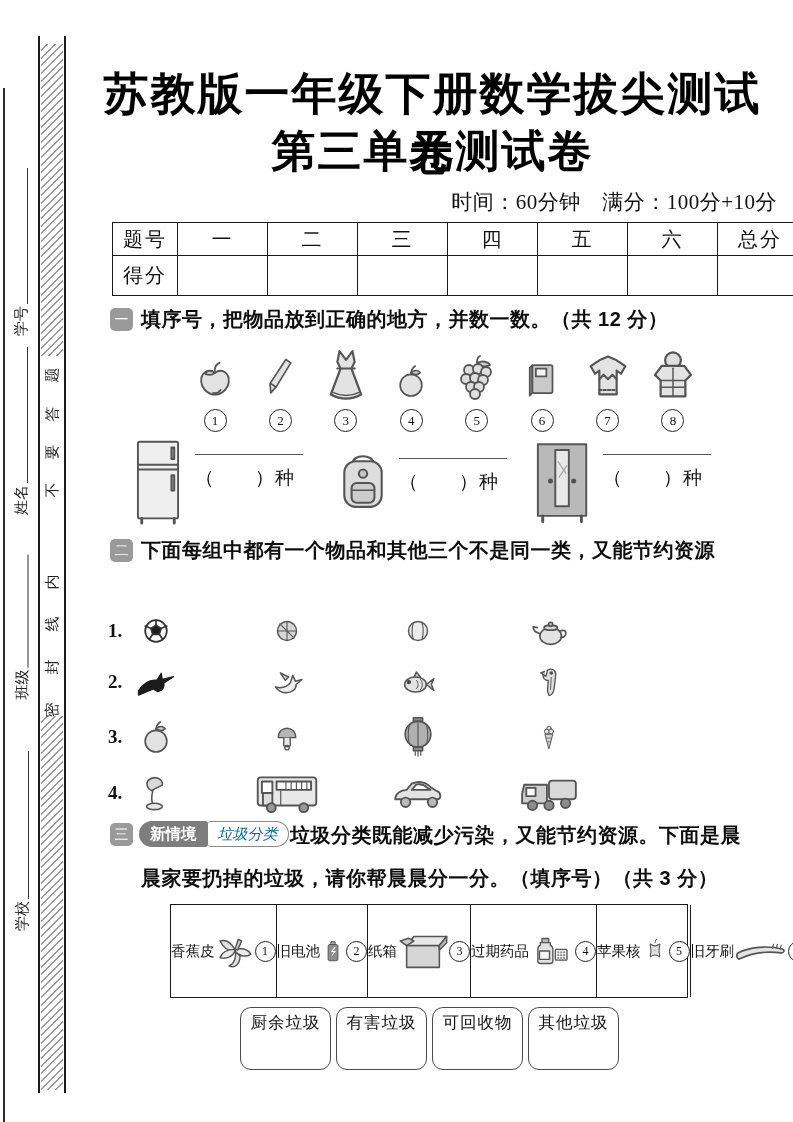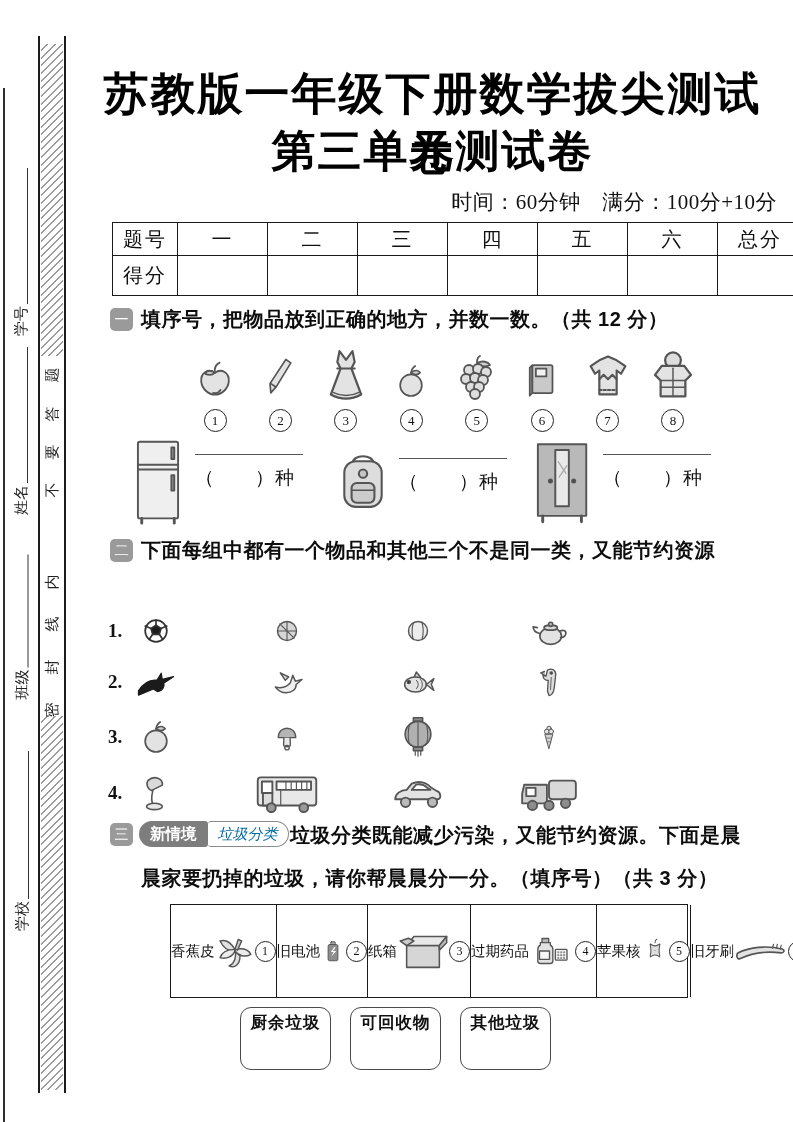--- a/index.html
+++ b/index.html
@@ -70,21 +70,21 @@
              border-radius:3px 13px 13px 3px;display:flex;align-items:center;
              padding:0 10px;font-size:15px;font-style:italic;}
   .trash{left:170px;top:904px;width:516px;height:92px;border:1.8px solid #1a1a1a;
          display:grid;grid-template-columns:repeat(8,1fr);}
   .tcell{border-left:1.3px solid #1a1a1a;display:flex;flex-direction:row;
          align-items:center;padding:3px 0 4px 0;}
   .tcell.first{border-left:none;}
   .tname{font-size:14.5px;white-space:nowrap;line-height:18px;}
   .tico{flex:1;display:flex;align-items:center;justify-content:center;}
   .tcell .circ{margin-top:2px;width:19px;height:19px;font-size:12px;}
-  .cats{left:240px;top:1007px;display:flex;gap:19px;font-weight:bold;}
+  .cats{left:240px;top:1007px;display:flex;gap:5px;}
   .catbox{width:89px;height:57px;border:1.4px solid #4a4a4a;border-radius:11px;
           display:flex;justify-content:center;padding-top:4px;font-size:16.5px;
           letter-spacing:1px;}
   svg{display:block;}
 </style>
 </head>
 <body>
 
 <div class="page">
 
@@ -582,17 +582,18 @@
               <path d="M18 30h16" fill="none" stroke-width="1.2"></path>
             </g>
           </svg>
         </span>
       <span class="circ">8</span>
     </div>
   </div>
 
   <div class="abs cats">
     <div class="catbox">厨余垃圾</div>
+    <div class="catbox">有害垃圾</div>
     <div class="catbox">可回收物</div>
     <div class="catbox">其他垃圾</div>
   </div>
 
 </div>
 
 </body></html>

